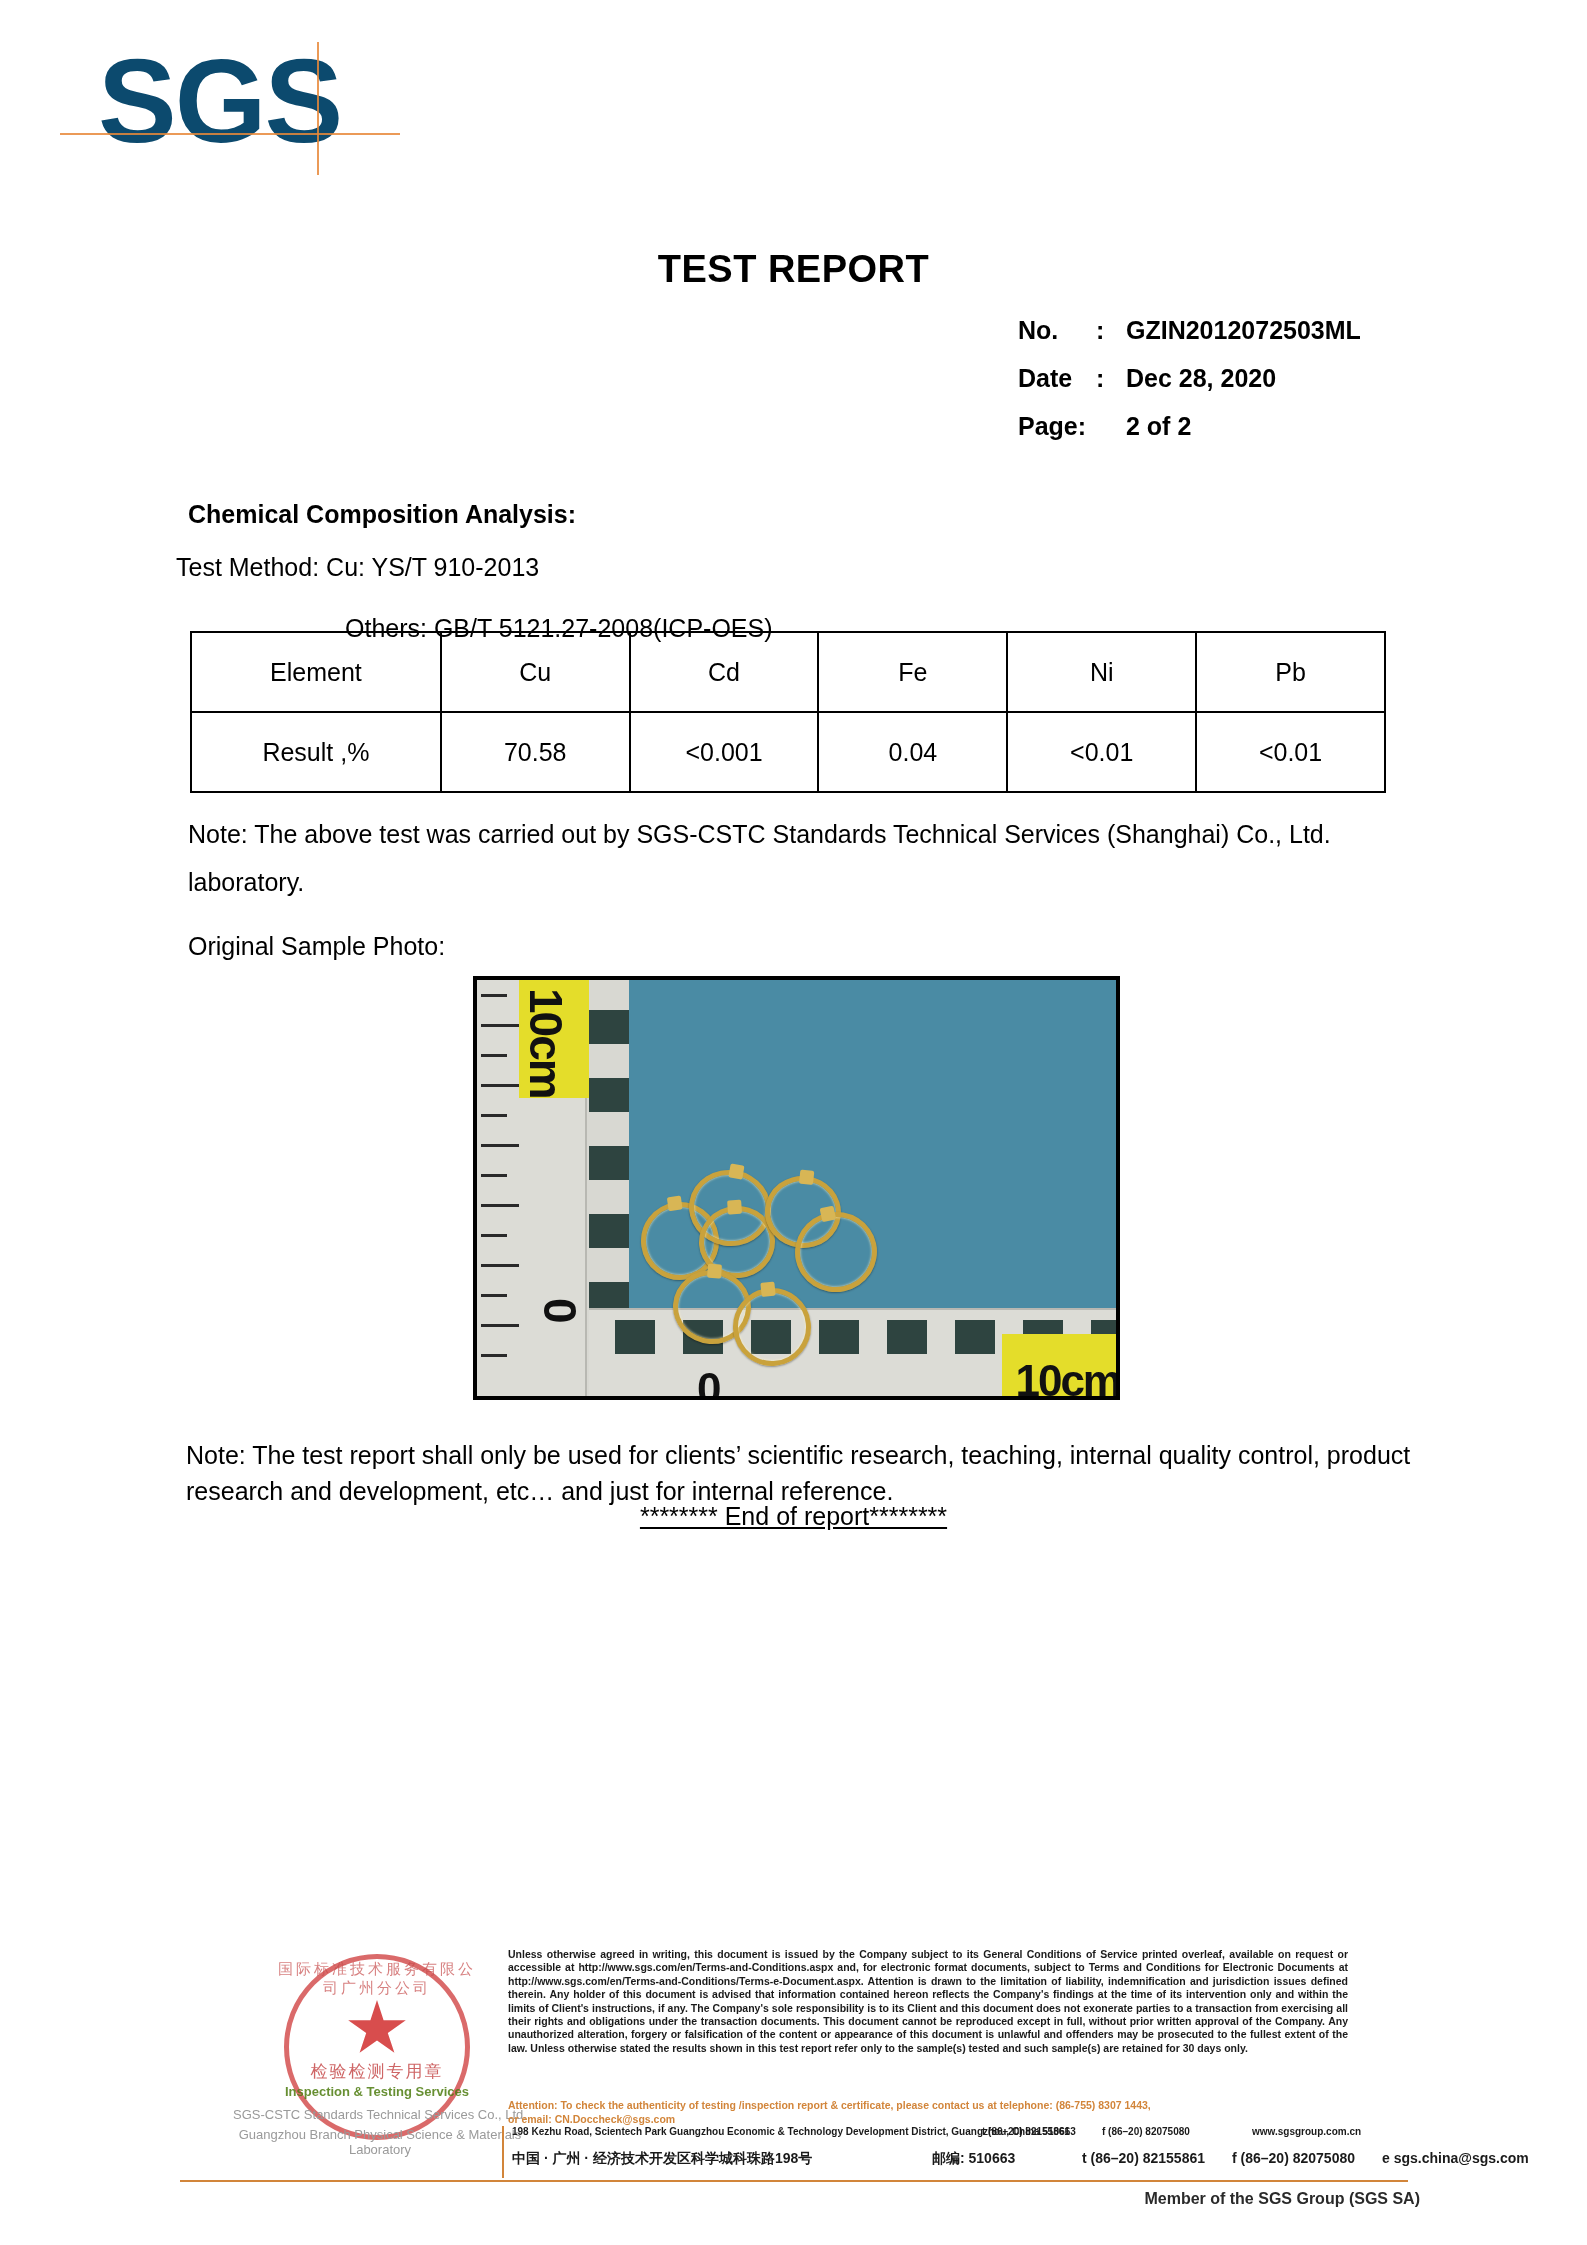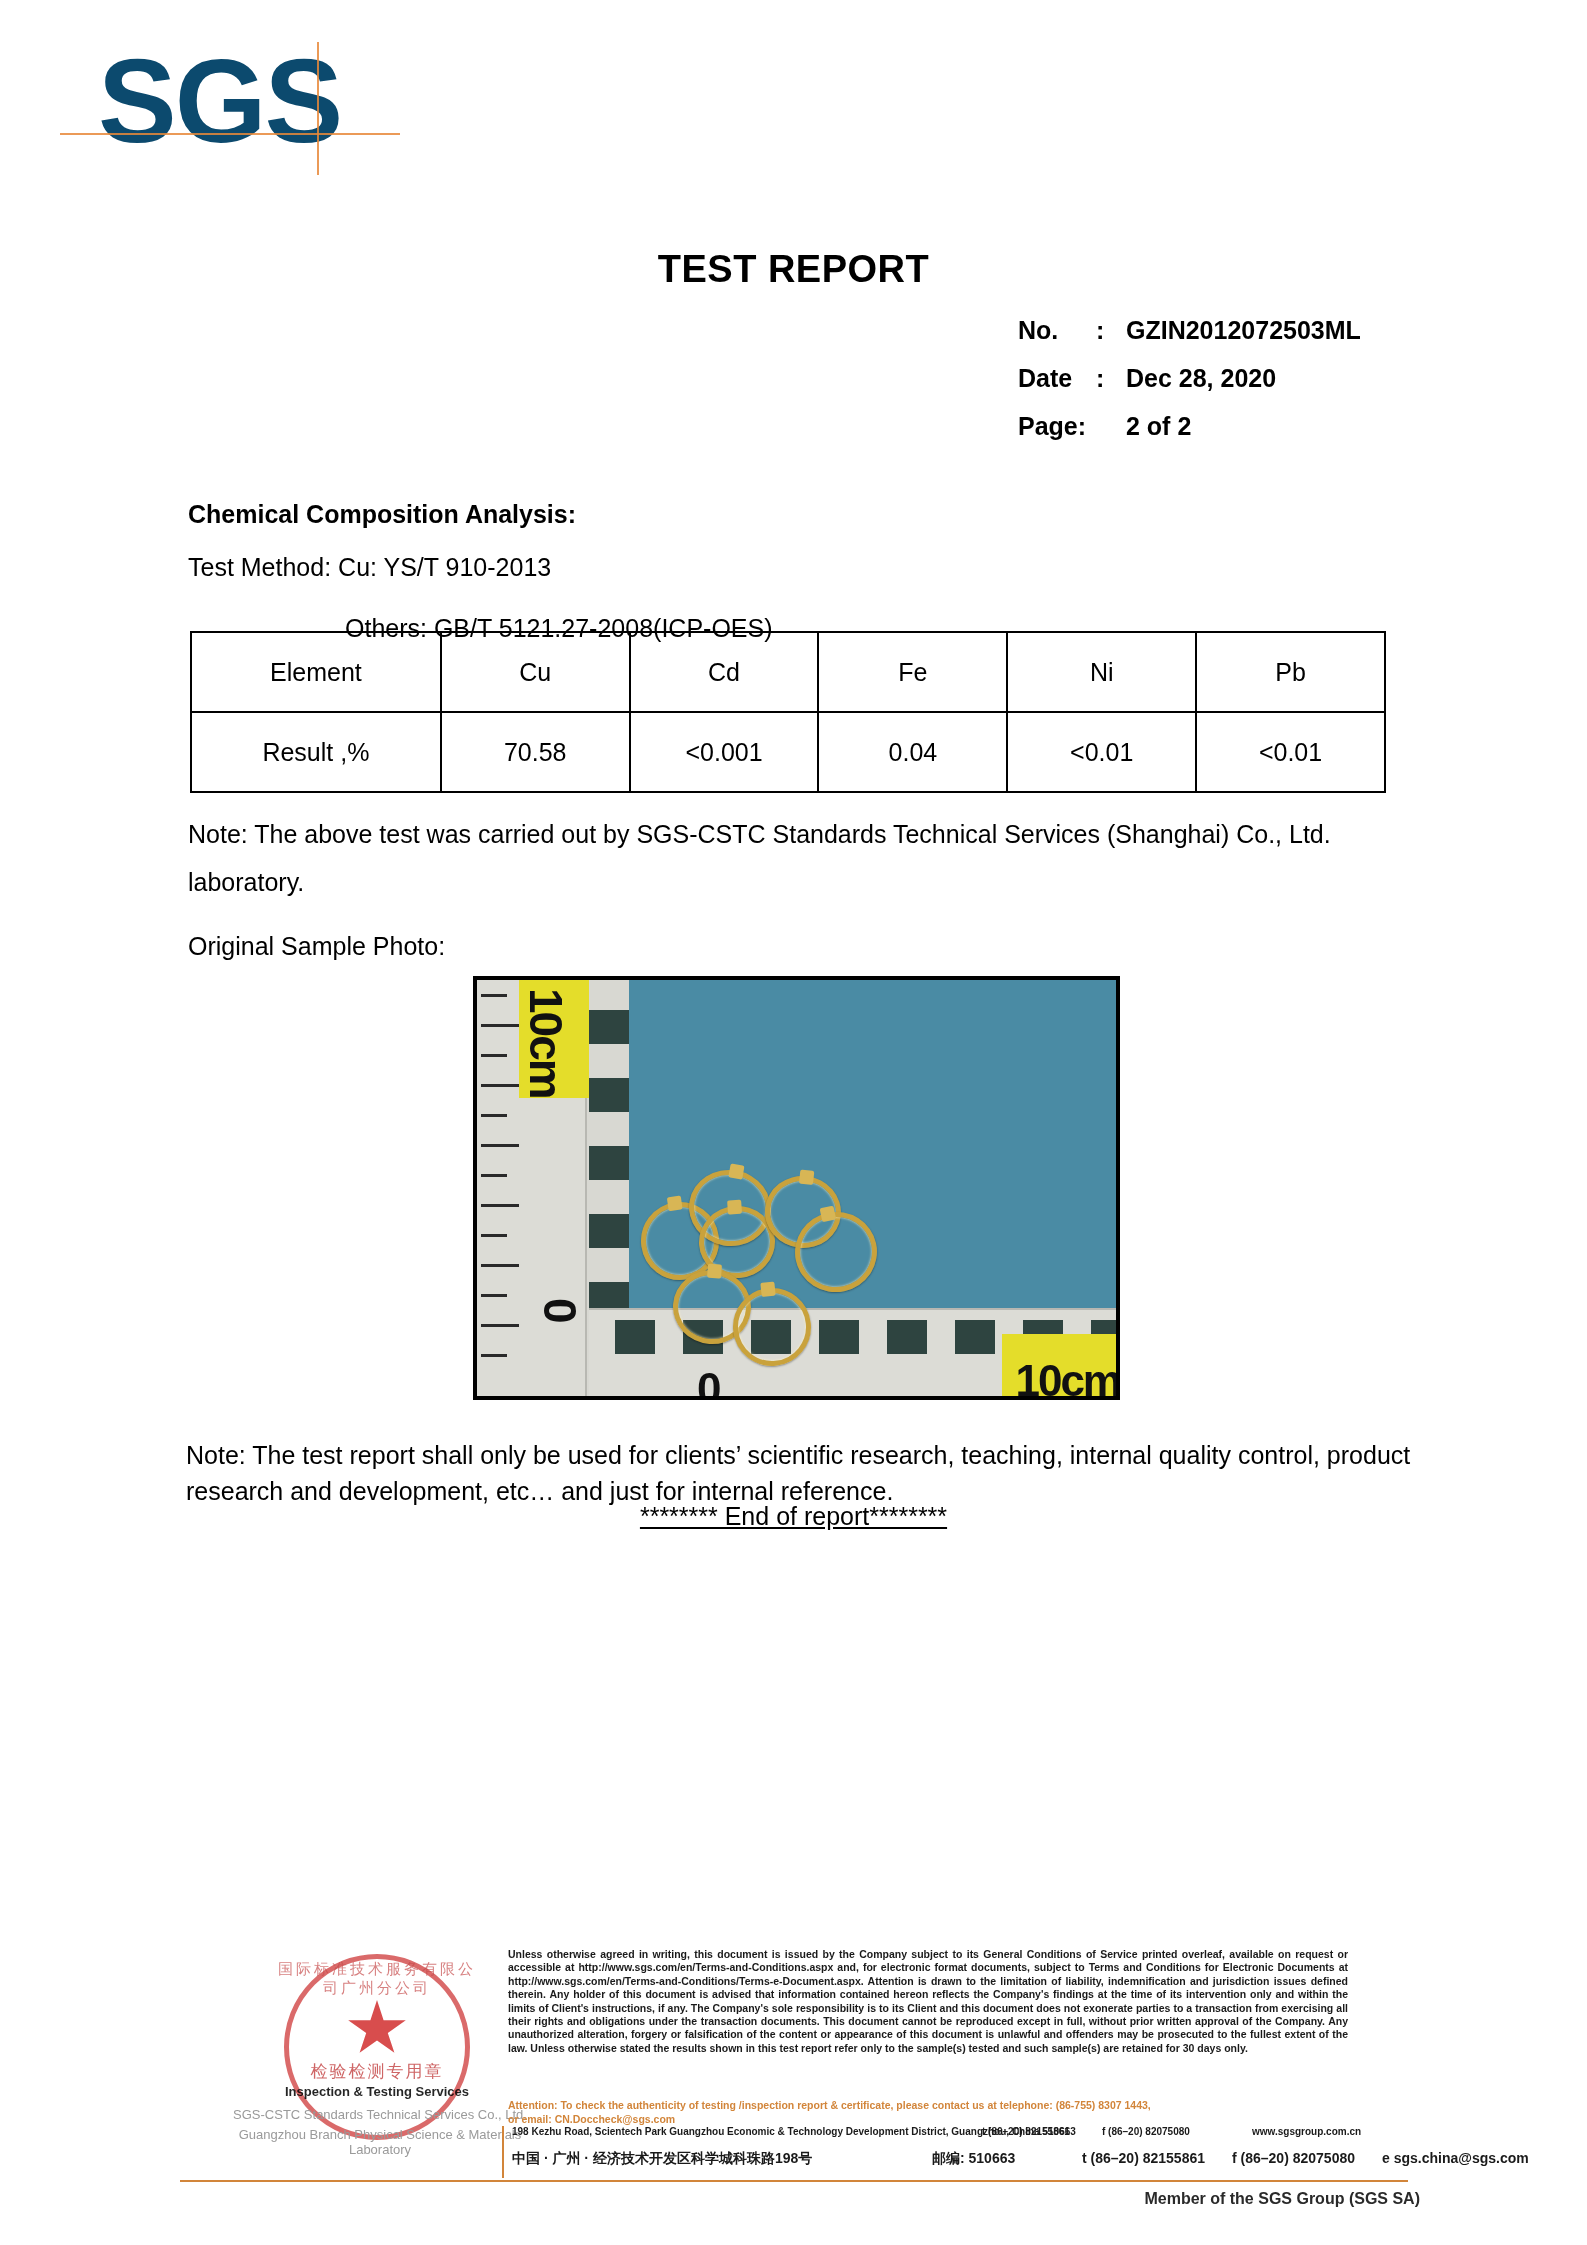--- a/index.html
+++ b/index.html
@@ -86,21 +86,21 @@
   .meta-colon { width: 30px; }
   .meta-value { }
 
   
   .line {
     position: absolute;
     font-size: 25px;
     white-space: nowrap;
   }
   .l1 { left: 188px; top: 500px; font-weight: bold; }
-  .l2 { left: 188px; top: 553px; }
+  .l2 { left: 176px; top: 553px; }
   .l3 { left: 345px; top: 606px; margin-top: 8px; }
 
   
   .tbl {
     position: absolute;
     left: 190px;
     top: 631px;
     border-collapse: collapse;
     width: 1196px;
     border-radius: 11px;
@@ -330,21 +330,21 @@
     opacity: .85;
     letter-spacing: 2px;
   }
   .seal-en {
     position: absolute;
     left: 0; right: 0;
     top: 142px;
     text-align: center;
     font-size: 13px;
     font-weight: bold;
-    color: #000000;
+    color: #4d7c0f;
     opacity: .85;
   }
   .seal-arc-top {
     position: absolute;
     left: 0; right: 0;
     top: 18px;
     text-align: center;
     font-size: 15px;
     color: #c64b4b;
     opacity: .7;

